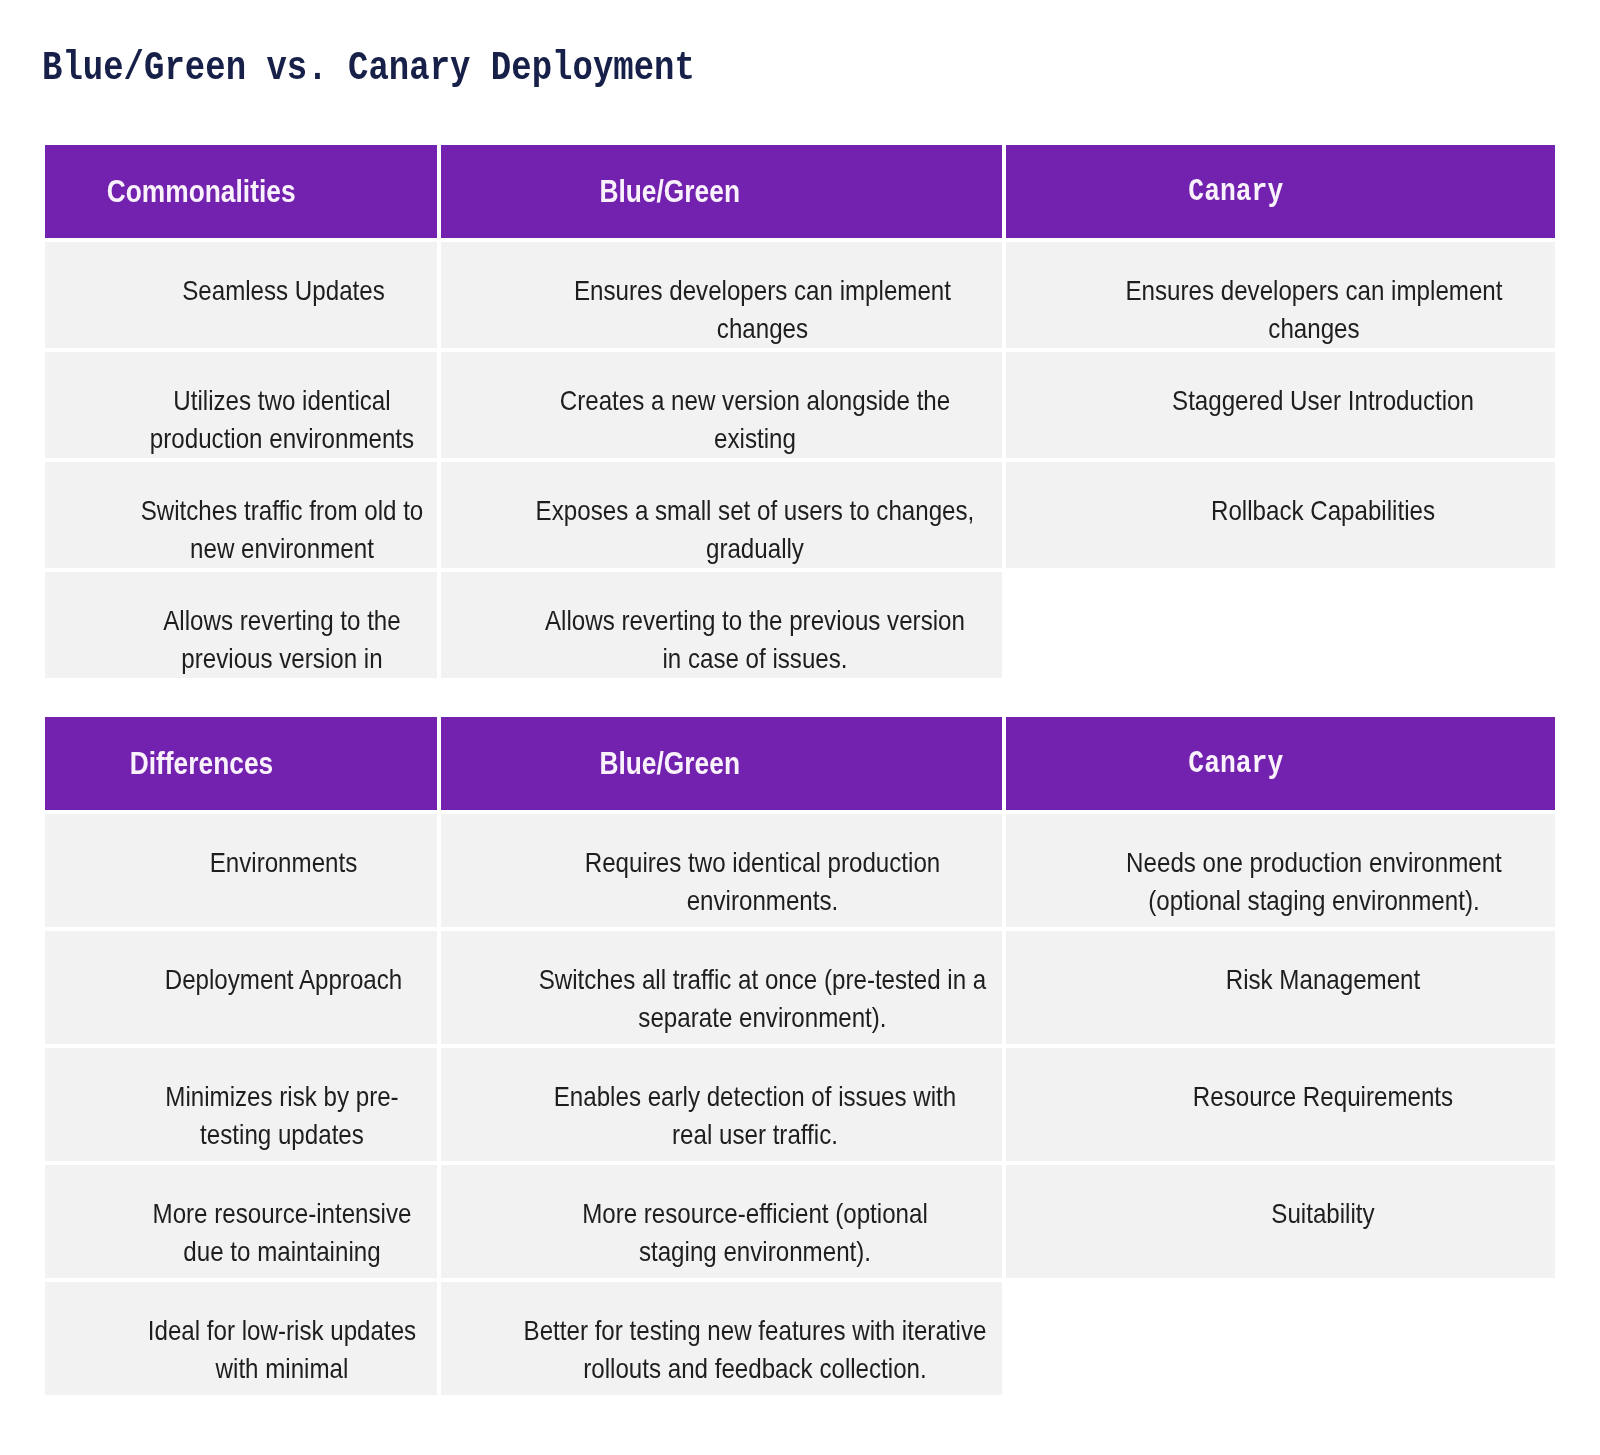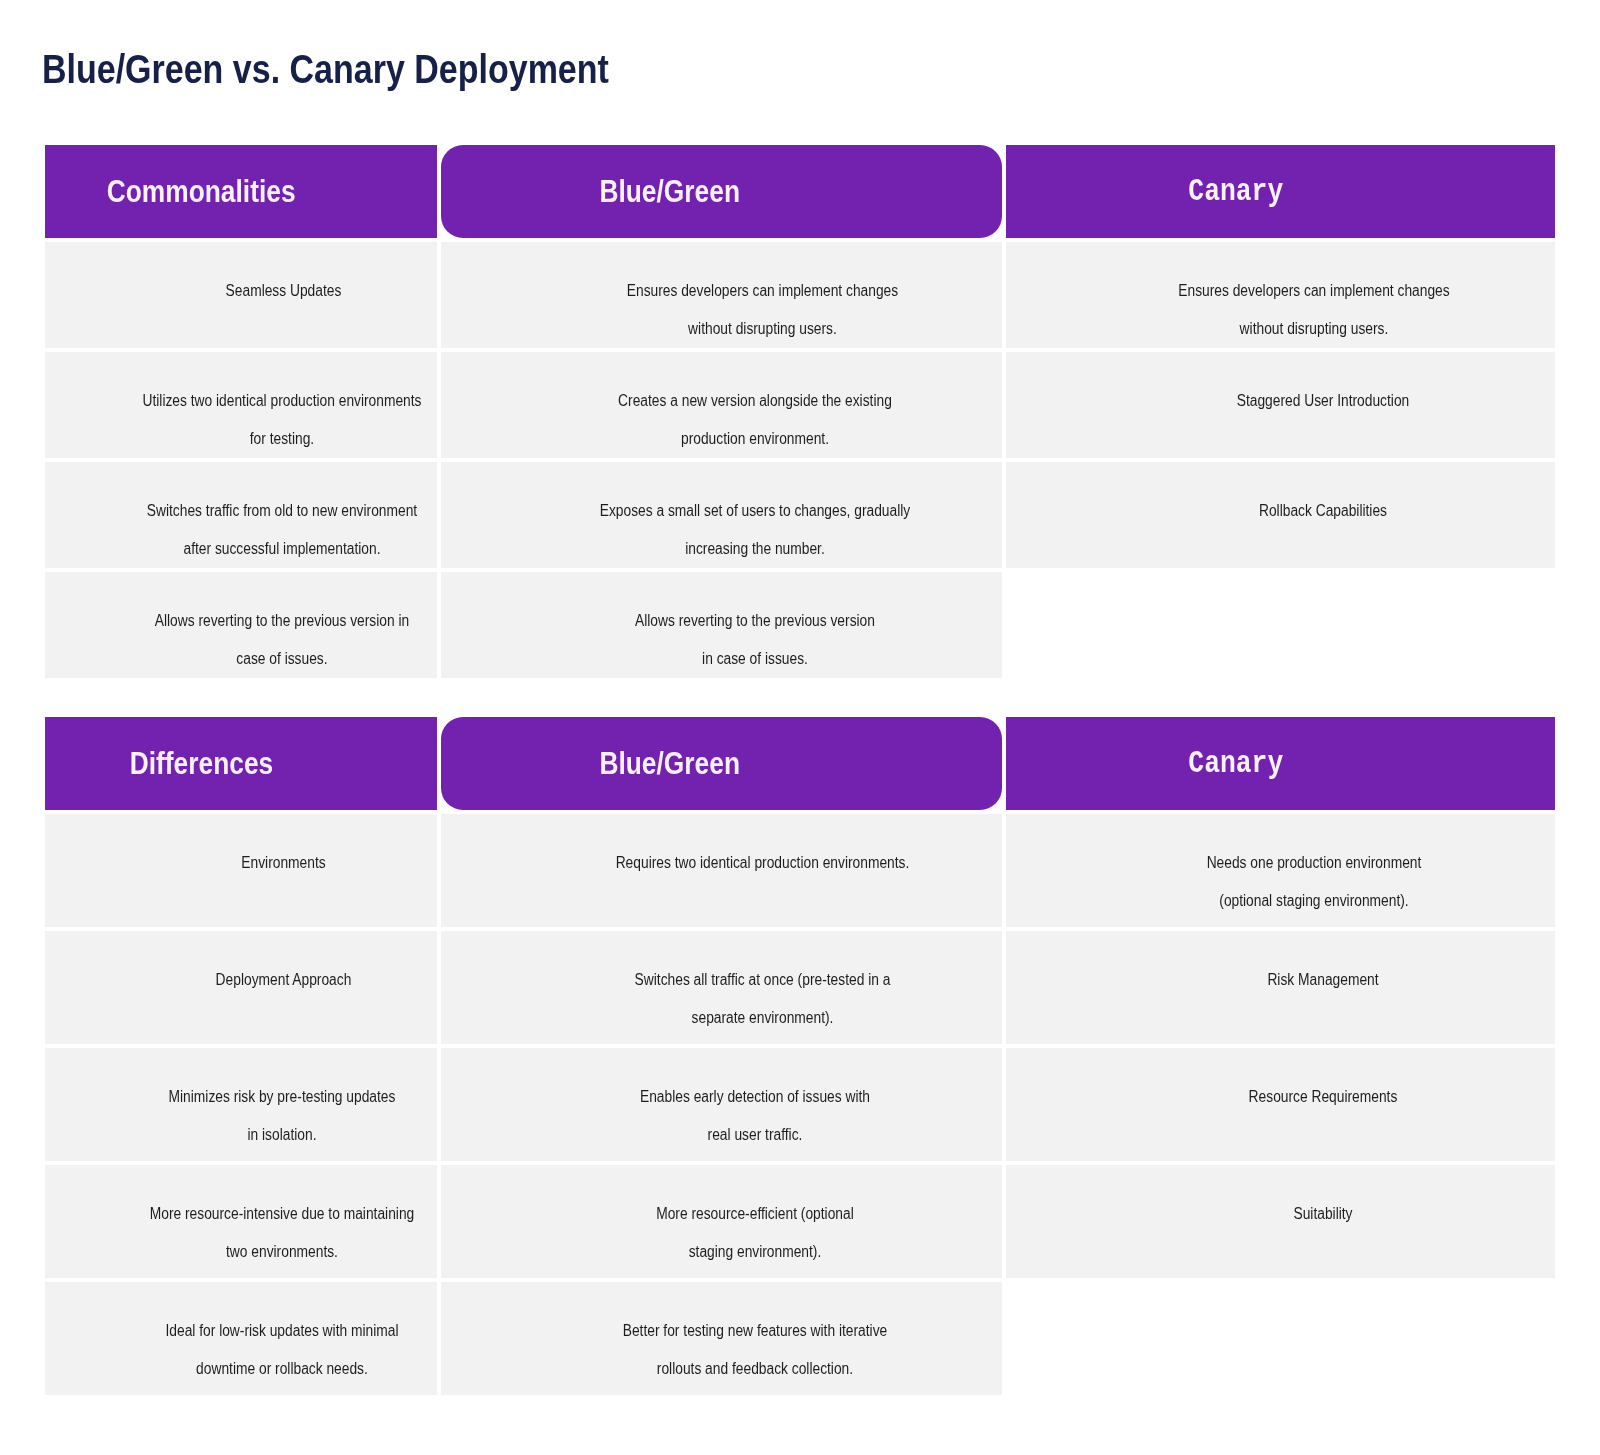--- a/index.html
+++ b/index.html
@@ -18,20 +18,21 @@
     background: var(--page-bg);
     font-family: "Liberation Sans", "DejaVu Sans", sans-serif;
     overflow: hidden;
   }
   .title {
     margin: 46px 8px 0 42px;
     font-size: 40px;
     line-height: 46px;
     font-weight: 700;
     color: var(--title-color);
+    font-family: Liberation Mono, monospace;
   }
   .cond {
     display: inline-block;
     transform: scaleX(0.85);
     transform-origin: 0 50%;
   }
   .cond-c {
     display: inline-block;
     transform: scaleX(0.85);
     transform-origin: 50% 50%;
@@ -51,26 +52,26 @@
     background: var(--header-bg);
     color: var(--header-text);
     display: flex;
     align-items: center;
     justify-content: center;
     font-size: 31px;
     font-weight: 700;
     overflow: hidden;
   }
   .th.h1 { padding-right: 80px; }
-  .th.h2 { padding-right: 104px; border-radius: 22px; }
+  .th.h2 { padding-right: 104px; }
   .th.h3 { padding-right: 90px; font-family: Liberation Mono, monospace; }
   .td {
     background: var(--row-bg);
     color: var(--body-text);
-    font-size: 16px;
+    font-size: 28px;
     padding-top: 30px;
     overflow: hidden;
   }
   .td .txt {
     display: block;
     white-space: pre-line;
     line-height: 38px;
     width: 116%;
     transform: scaleX(0.862);
     transform-origin: 0 0;

